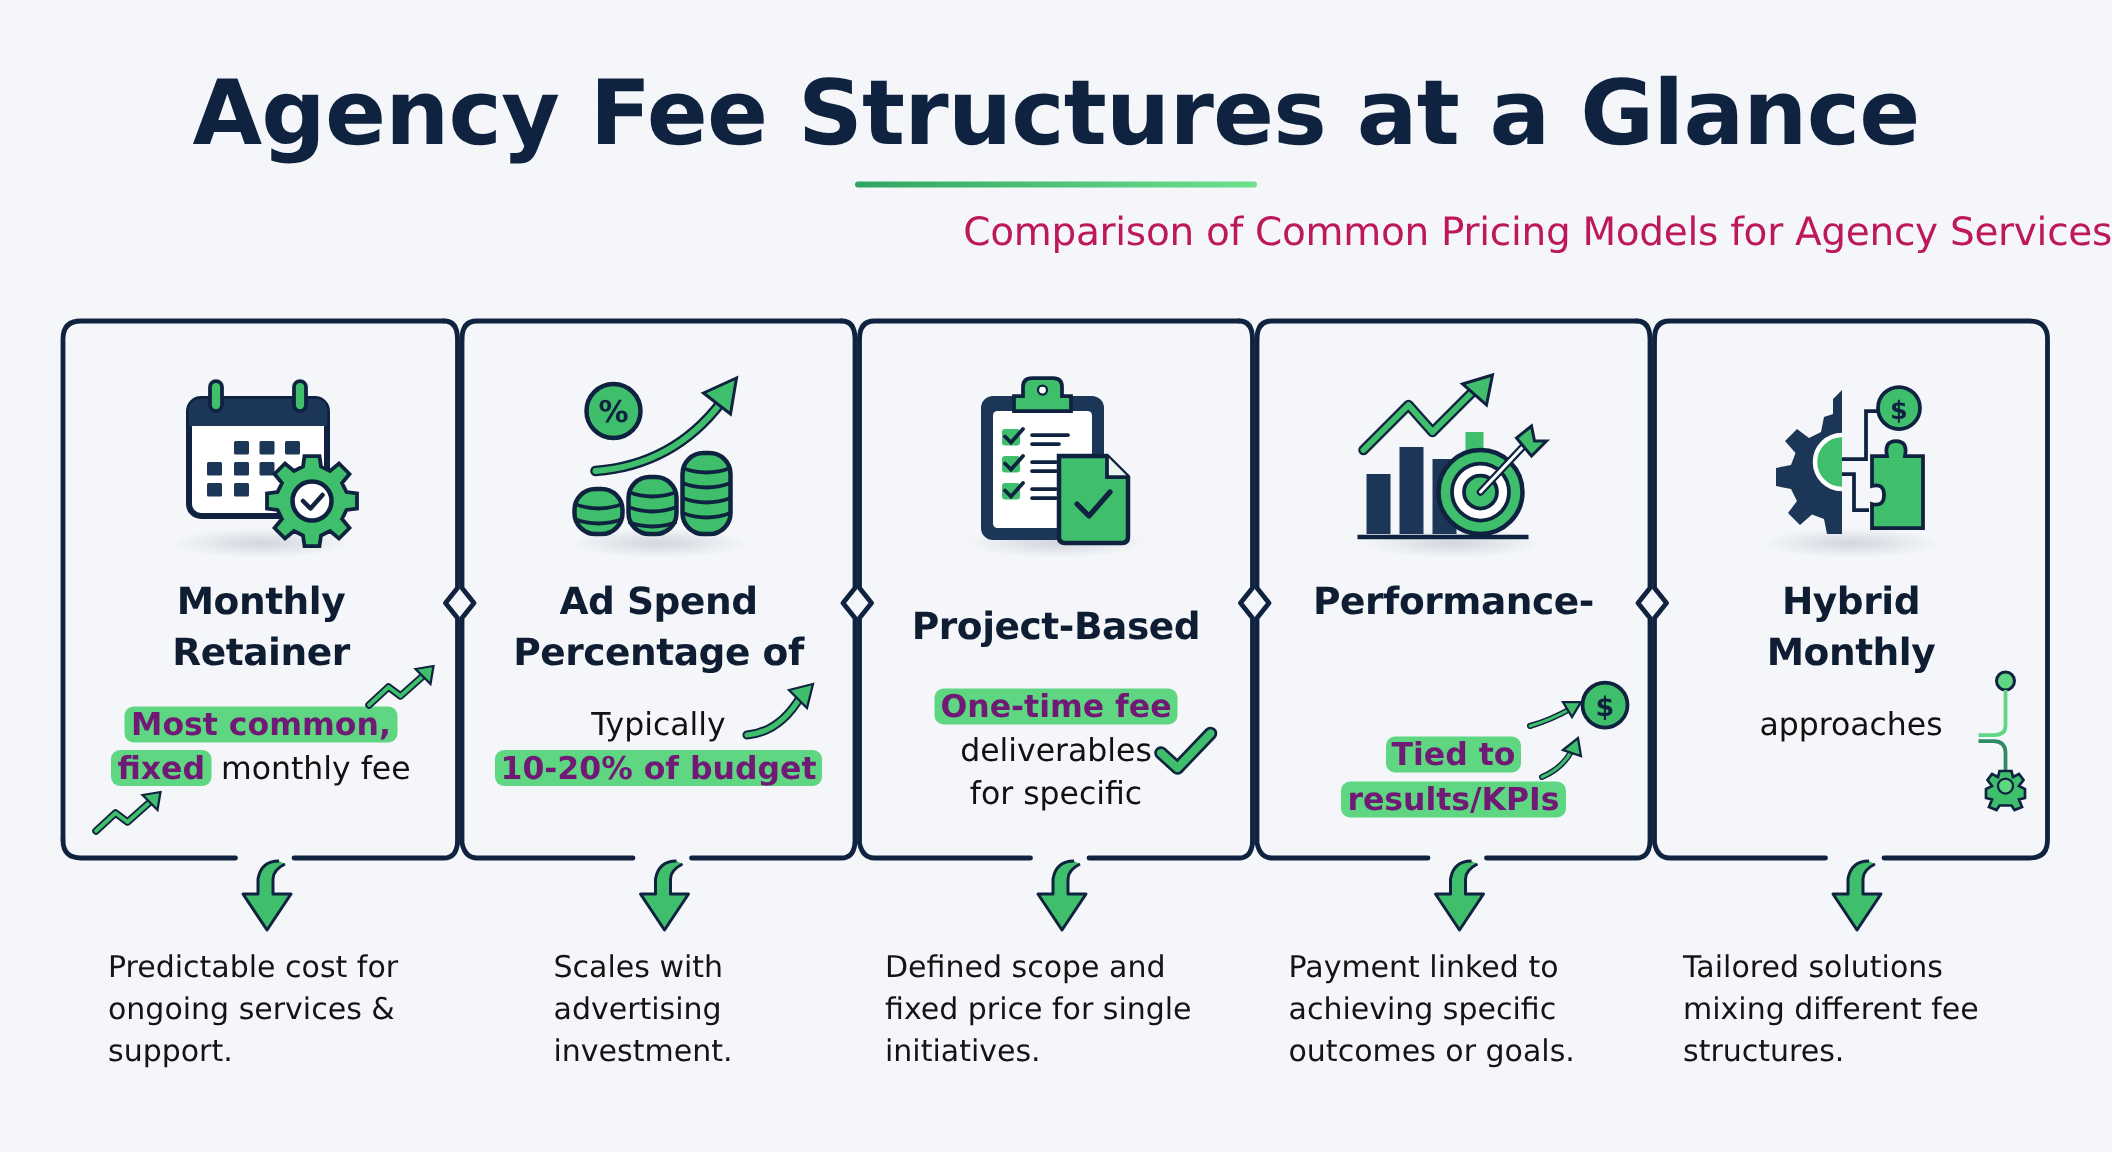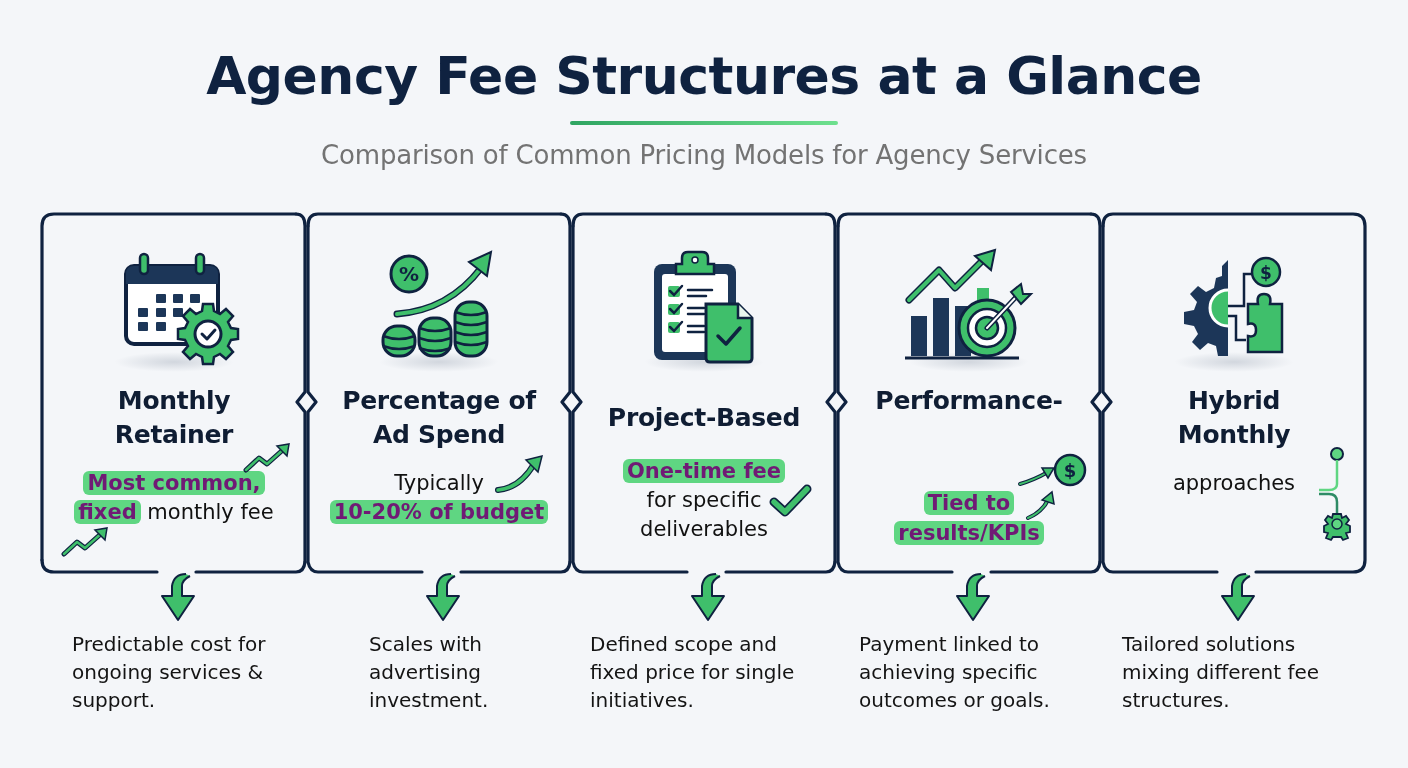--- a/index.html
+++ b/index.html
@@ -1,19 +1,19 @@
 <!DOCTYPE html>
 <html><head>
 <meta charset="utf-8">
 <style>
   html,body{margin:0;padding:0;}
   body{width:1408px;height:768px;background:#f4f6f9;overflow:hidden;position:relative;font-family:"DejaVu Sans","Liberation Sans",sans-serif;color:#0f1d33;}
-  .title{position:absolute;left:0;top:46px;width:1408px;text-align:center;font-size:52px;font-weight:bold;letter-spacing:-0.5px;color:#0f2240;line-height:60px;}
+  .title{position:absolute;left:0;top:46px;width:1408px;text-align:center;font-size:60px;font-weight:bold;letter-spacing:-0.5px;color:#0f2240;line-height:60px;}
   .title-rule{position:absolute;left:570px;top:121px;width:268px;height:4px;border-radius:2px;background:linear-gradient(90deg,#2fa562,#6ee08e);}
-  .subtitle{position:absolute;left:0;top:138px;width:1408px;text-align:center;font-size:26px;color:#737373;line-height:34px;letter-spacing:-0.2px;}
+  .subtitle{position:absolute;left:0;top:138px;width:1408px;text-align:right;font-size:26px;color:#be185d;line-height:34px;letter-spacing:-0.2px;}
   .frame{position:absolute;left:0;top:0;width:1408px;height:768px;pointer-events:none;}
   .card{position:absolute;top:214px;width:262px;height:356px;}
   .icon{position:absolute;left:50%;transform:translateX(-50%);top:34px;width:140px;height:120px;}
   .icon-shadow{position:absolute;left:50%;top:138px;width:120px;height:20px;transform:translateX(-50%);background:radial-gradient(ellipse at center,rgba(30,50,80,0.16),rgba(30,50,80,0) 70%);}
   .name{position:absolute;left:0;width:262px;text-align:center;font-weight:bold;font-size:25px;line-height:34px;color:#0f1d33;letter-spacing:-0.3px;}
   .desc{position:absolute;left:0;width:262px;text-align:center;font-size:21px;line-height:29px;color:#111;}
   .hl{background:#5fd682;border-radius:6px;padding:0 4px;font-weight:bold;color:#701a75;}
   .below{position:absolute;top:630px;width:262px;text-align:left;font-size:20px;line-height:28px;color:#141414;}
   .arrow{position:absolute;top:572px;width:50px;height:52px;}
   .deco{position:absolute;}
@@ -115,22 +115,22 @@
       <path d="M50 80 Q66 86 82 80"></path>
         <path d="M50 90 Q66 96 82 90"></path>
         <path d="M50 100 Q66 106 82 100"></path>
       <path d="M86 64 Q102 70 118 64"></path>
         <path d="M86 74 Q102 80 118 74"></path>
         <path d="M86 84 Q102 90 118 84"></path>
         <path d="M86 94 Q102 100 118 94"></path>
     </g>
   </svg>
   <div class="name" style="top:170px;">
+    <div>Ad Spend</div>
     <div>Percentage of</div>
-    <div>Ad Spend</div>
   </div>
   <div class="desc" style="top:255px;">
     <div>Typically</div>
     <div><span class="hl">10-20% of budget</span></div>
   </div>
   <svg class="deco" style="left:186px;top:240px;width:50px;height:40px;" viewBox="0 0 50 40">
     <path d="M4 36 Q26 34 40 10" fill="none" stroke="#0f2240" stroke-width="6" stroke-linecap="round"></path>
     <path d="M4 36 Q26 34 40 10" fill="none" stroke="#3fbf6b" stroke-width="3.5" stroke-linecap="round"></path>
     <path d="M32 6 L48 2 L44 18 Z" fill="#3fbf6b" stroke="#0f2240" stroke-width="1.5"></path>
   </svg>
@@ -159,22 +159,22 @@
           <path d="M54 84 L70 84"></path>
       </g>
     </g>
     <path d="M72 56 L104 56 L118 70 L118 110 Q118 114 114 114 L76 114 Q72 114 72 110 Z" fill="#3fbf6b" stroke="#0f2240" stroke-width="3"></path>
     <path d="M104 56 L104 70 L118 70" fill="#e9f7ee" stroke="#0f2240" stroke-width="2.5"></path>
     <path d="M84 88 L92 96 L106 80" fill="none" stroke="#0f2240" stroke-width="3.5" stroke-linecap="round" stroke-linejoin="round"></path>
   </svg>
   <div class="name" style="top:187px;">Project-Based</div>
   <div class="desc" style="top:243px;">
     <div><span class="hl">One-time fee</span></div>
+    <div>deliverables</div>
     <div>for specific</div>
-    <div>deliverables</div>
   </div>
   <svg class="deco" style="left:196px;top:270px;width:44px;height:34px;" viewBox="0 0 44 34">
     <path d="M5 18 L16 28 L38 5" fill="none" stroke="#0f2240" stroke-width="9" stroke-linecap="round" stroke-linejoin="round"></path>
     <path d="M5 18 L16 28 L38 5" fill="none" stroke="#3fbf6b" stroke-width="5.5" stroke-linecap="round" stroke-linejoin="round"></path>
   </svg>
 </div>
 
 <div class="card" style="left:838px;">
   <div class="icon-shadow"></div>
   <svg class="icon" viewBox="0 0 140 120">

